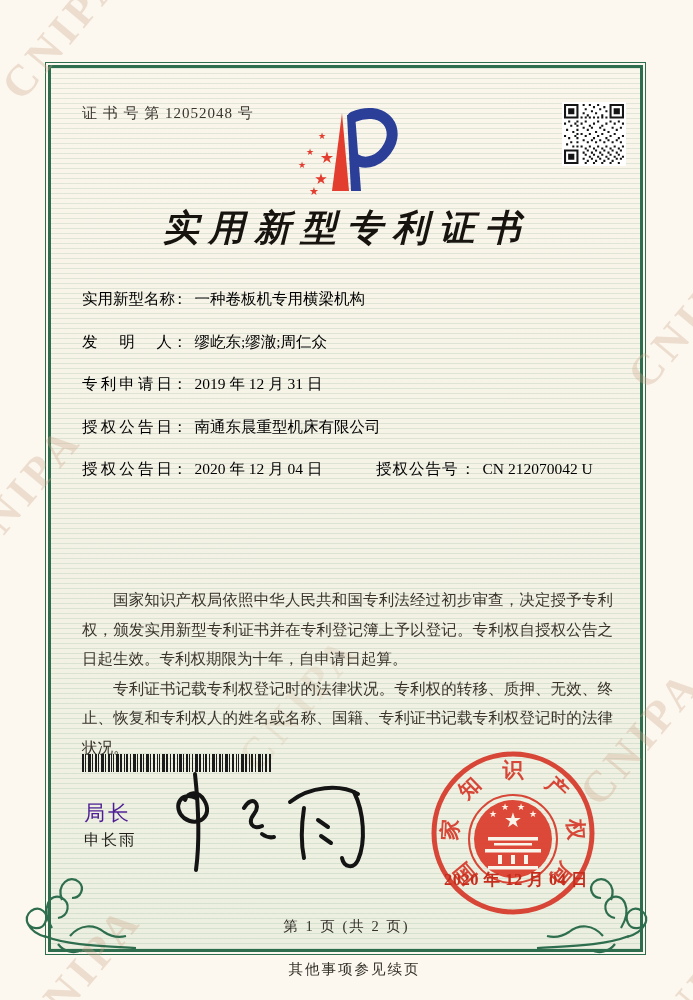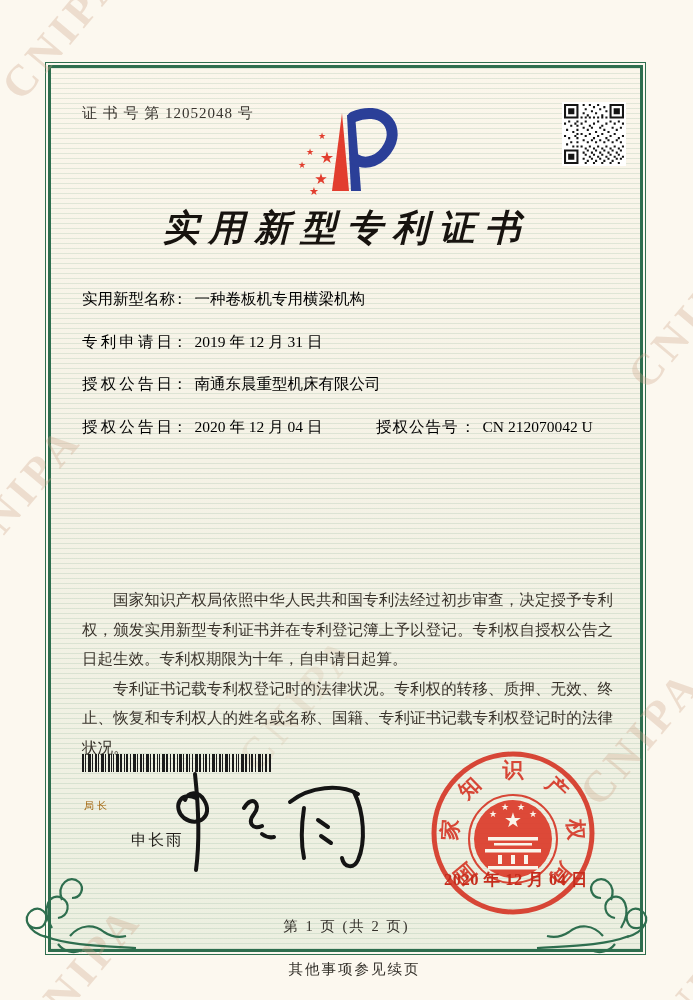--- a/index.html
+++ b/index.html
@@ -28,22 +28,22 @@
   .flabel{display:inline-block;width:90px;text-align:justify;text-align-last:justify;vertical-align:top;}
   .flabel2{display:inline-block;width:84px;letter-spacing:1px;vertical-align:top;}
   .fvalue{margin-left:7px;}
   .fpair2{position:absolute;left:262px;top:0;margin-left:32px;}
   
   .paras{position:absolute;left:82px;top:585px;width:531px;z-index:2;font-size:15.5px;
          line-height:29.5px;text-align:justify;color:#3a342c;}
   .paras p{margin:0;text-indent:2em;font-family:Liberation Serif, serif;}
   
   .barcode{position:absolute;left:82px;top:754px;z-index:2;}
-  .signer-title{position:absolute;left:84px;top:799px;z-index:2;font-size:10px;letter-spacing:3px;color:#a16207;}
-  .signer-name{position:absolute;left:84px;top:830px;z-index:2;font-size:15.5px;letter-spacing:2px;color:#23201c;margin-left:47px;}
+  .signer-title{position:absolute;left:84px;top:799px;z-index:2;font-size:21px;letter-spacing:3px;color:#4c1d95;}
+  .signer-name{position:absolute;left:84px;top:830px;z-index:2;font-size:15.5px;letter-spacing:2px;color:#23201c;}
   .signature{position:absolute;left:158px;top:768px;z-index:3;}
   .seal{position:absolute;left:431px;top:751px;z-index:4;opacity:.93;}
   .seal-date{position:absolute;left:428px;top:869px;width:176px;z-index:5;text-align:center;
              font-size:16.5px;font-weight:bold;color:#c52c1c;letter-spacing:.5px;white-space:nowrap;}
   .page-no{position:absolute;left:0;top:917px;width:693px;z-index:2;text-align:center;
            font-size:14.5px;letter-spacing:2px;color:#33302a;}
   .note{position:absolute;left:0;top:960px;width:693px;z-index:2;text-align:center;
         font-size:14.5px;letter-spacing:2px;color:#33302a;margin-left:8px;}
   .flourish{position:absolute;top:874px;z-index:3;}
   .flourish.left{left:18px;}
@@ -99,20 +99,23 @@
       M10 28h1v1h-1z M14 28h1v1h-1z M18 28h1v1h-1z M22 28h1v1h-1z M26 28h1v1h-1z"></path>
   </svg>
 
   <div class="title">实用新型专利证书</div>
 
   <div class="fields">
     <div class="frow">
       <span class="flabel">实用新型名称</span><span>：</span><span class="fvalue">一种卷板机专用横梁机构</span>
     </div>
     <div class="frow">
+      <span class="flabel">发明人</span><span>：</span><span class="fvalue">缪屹东;缪澈;周仁众</span>
+    </div>
+    <div class="frow">
       <span class="flabel">专利申请日</span><span>：</span><span class="fvalue">2019 年 12 月 31 日</span>
     </div>
     <div class="frow">
       <span class="flabel">授权公告日</span><span>：</span><span class="fvalue">南通东晨重型机床有限公司</span>
     </div>
     <div class="frow">
       <span class="flabel">授权公告日</span><span>：</span><span class="fvalue">2020 年 12 月 04 日</span>
       <span class="fpair2">
         <span class="flabel2">授权公告号</span><span>：</span><span class="fvalue">CN 212070042 U</span>
       </span>

